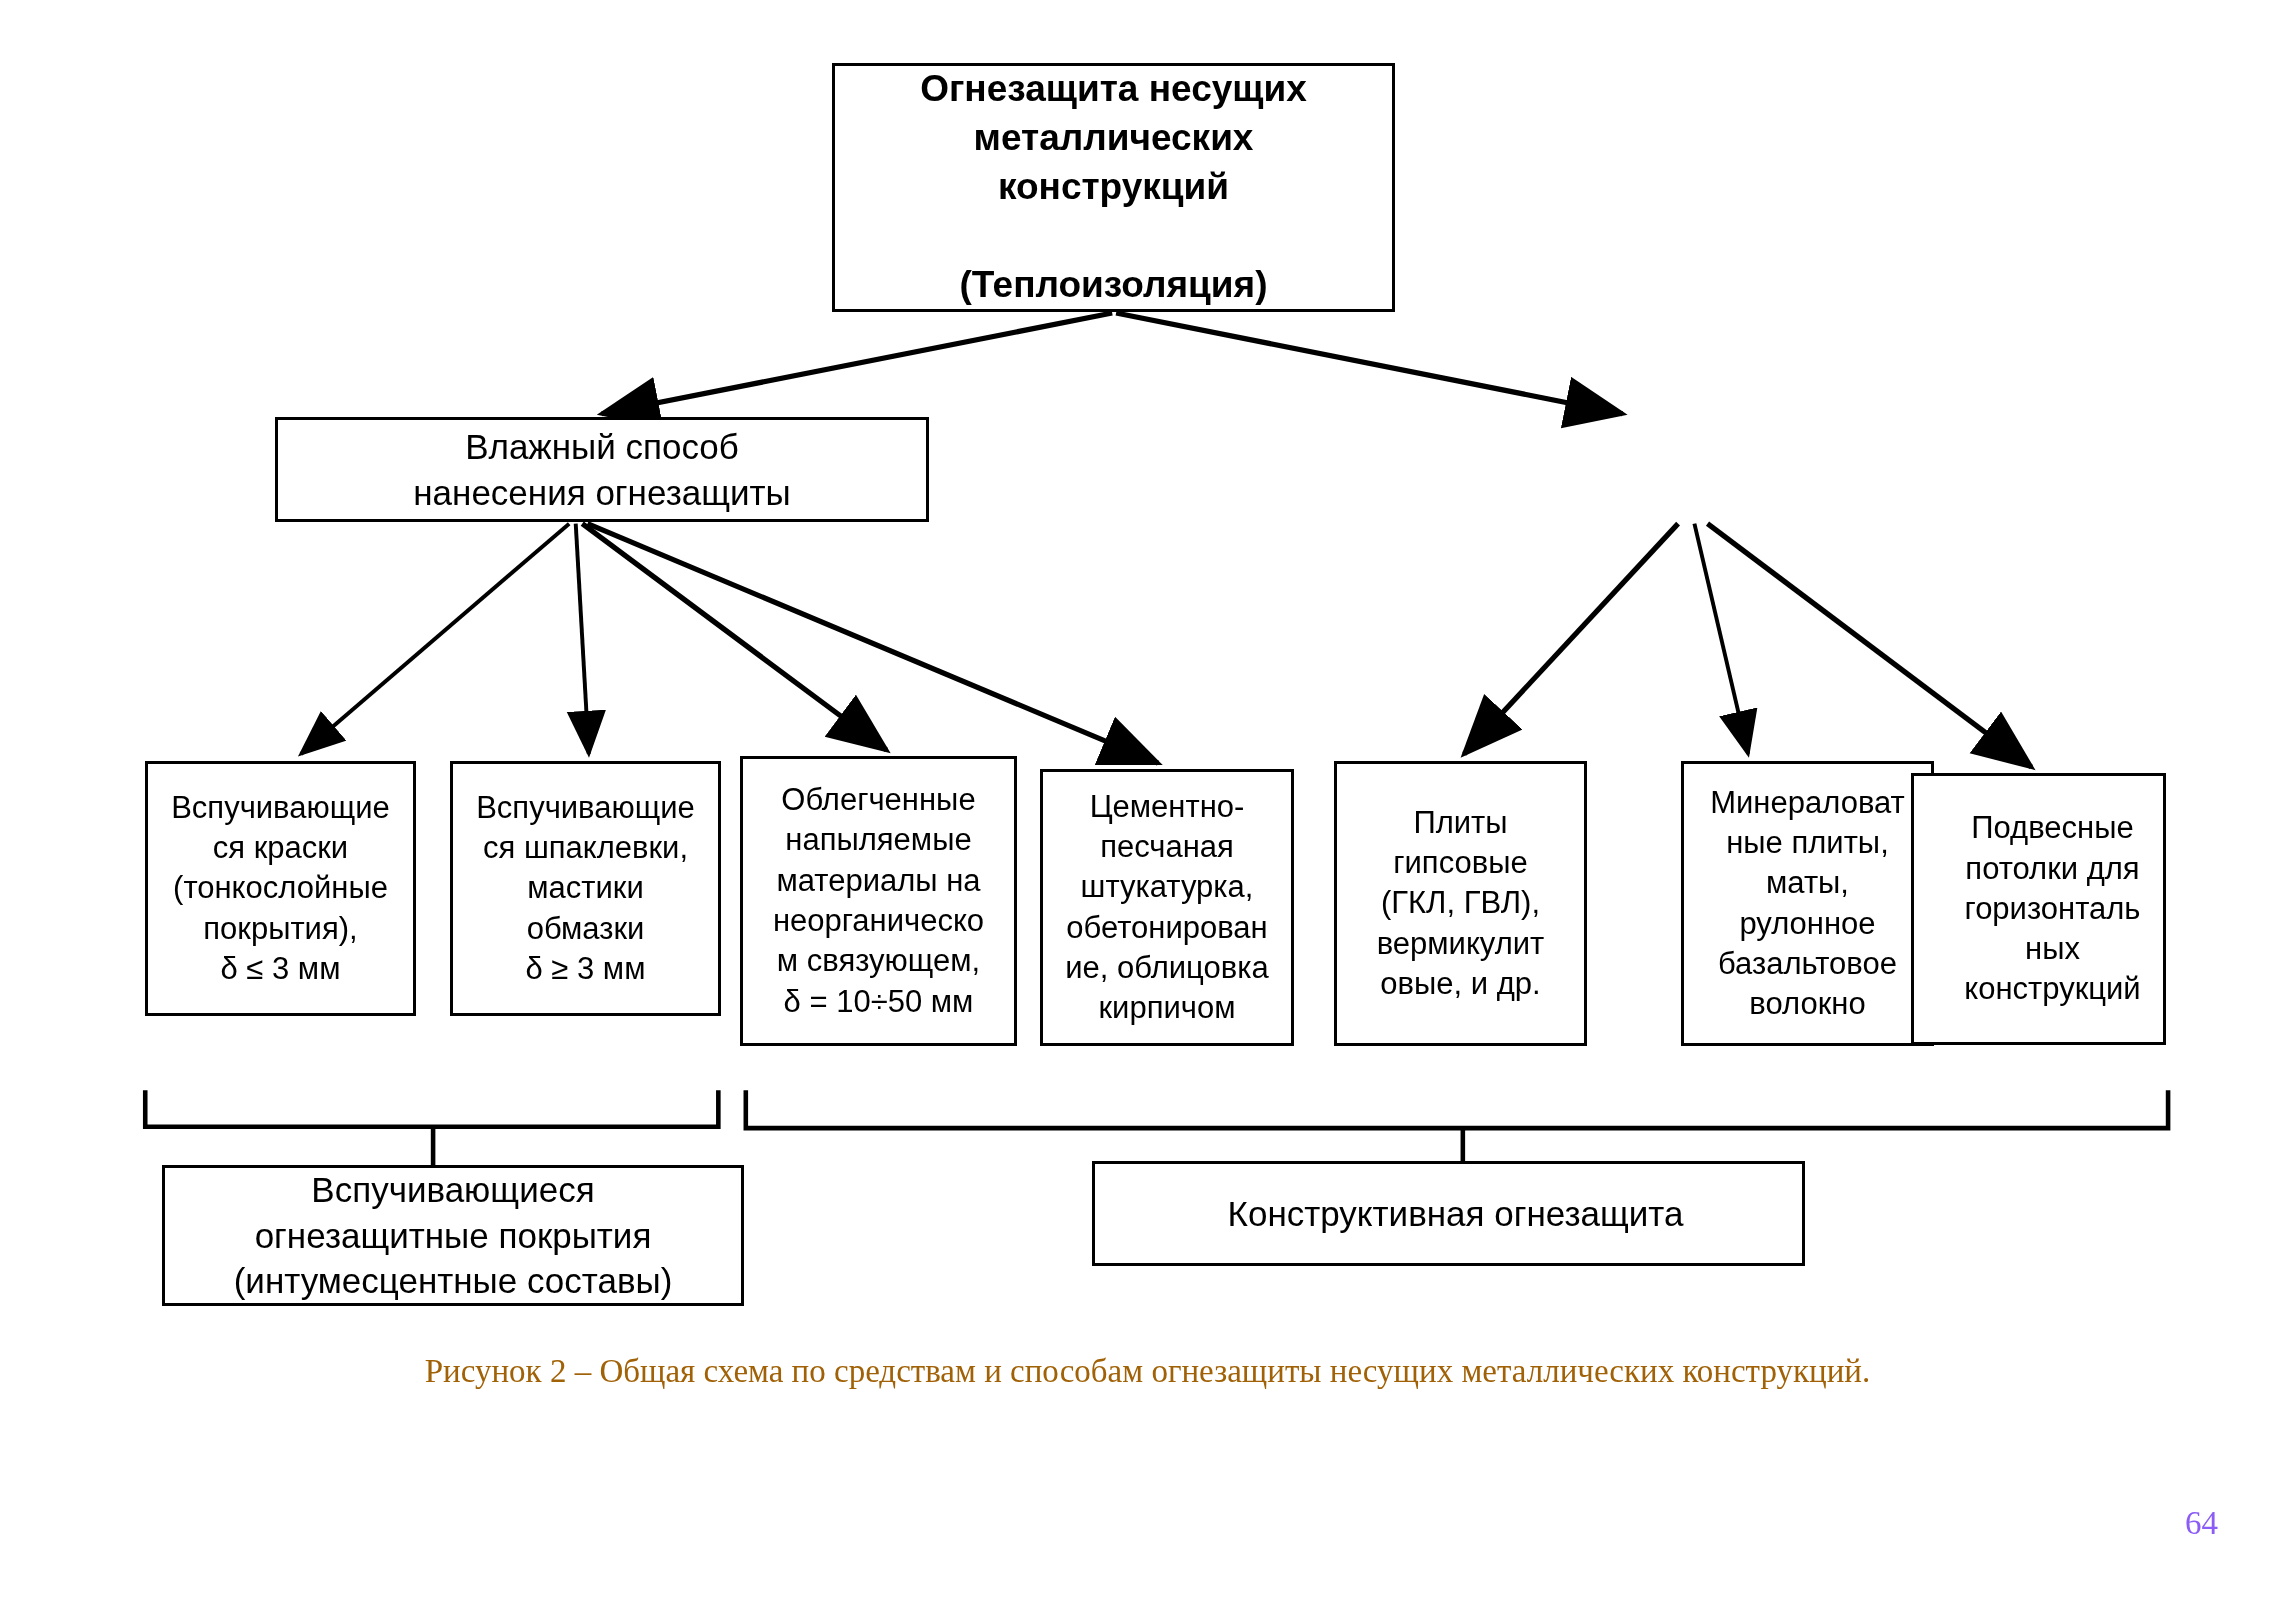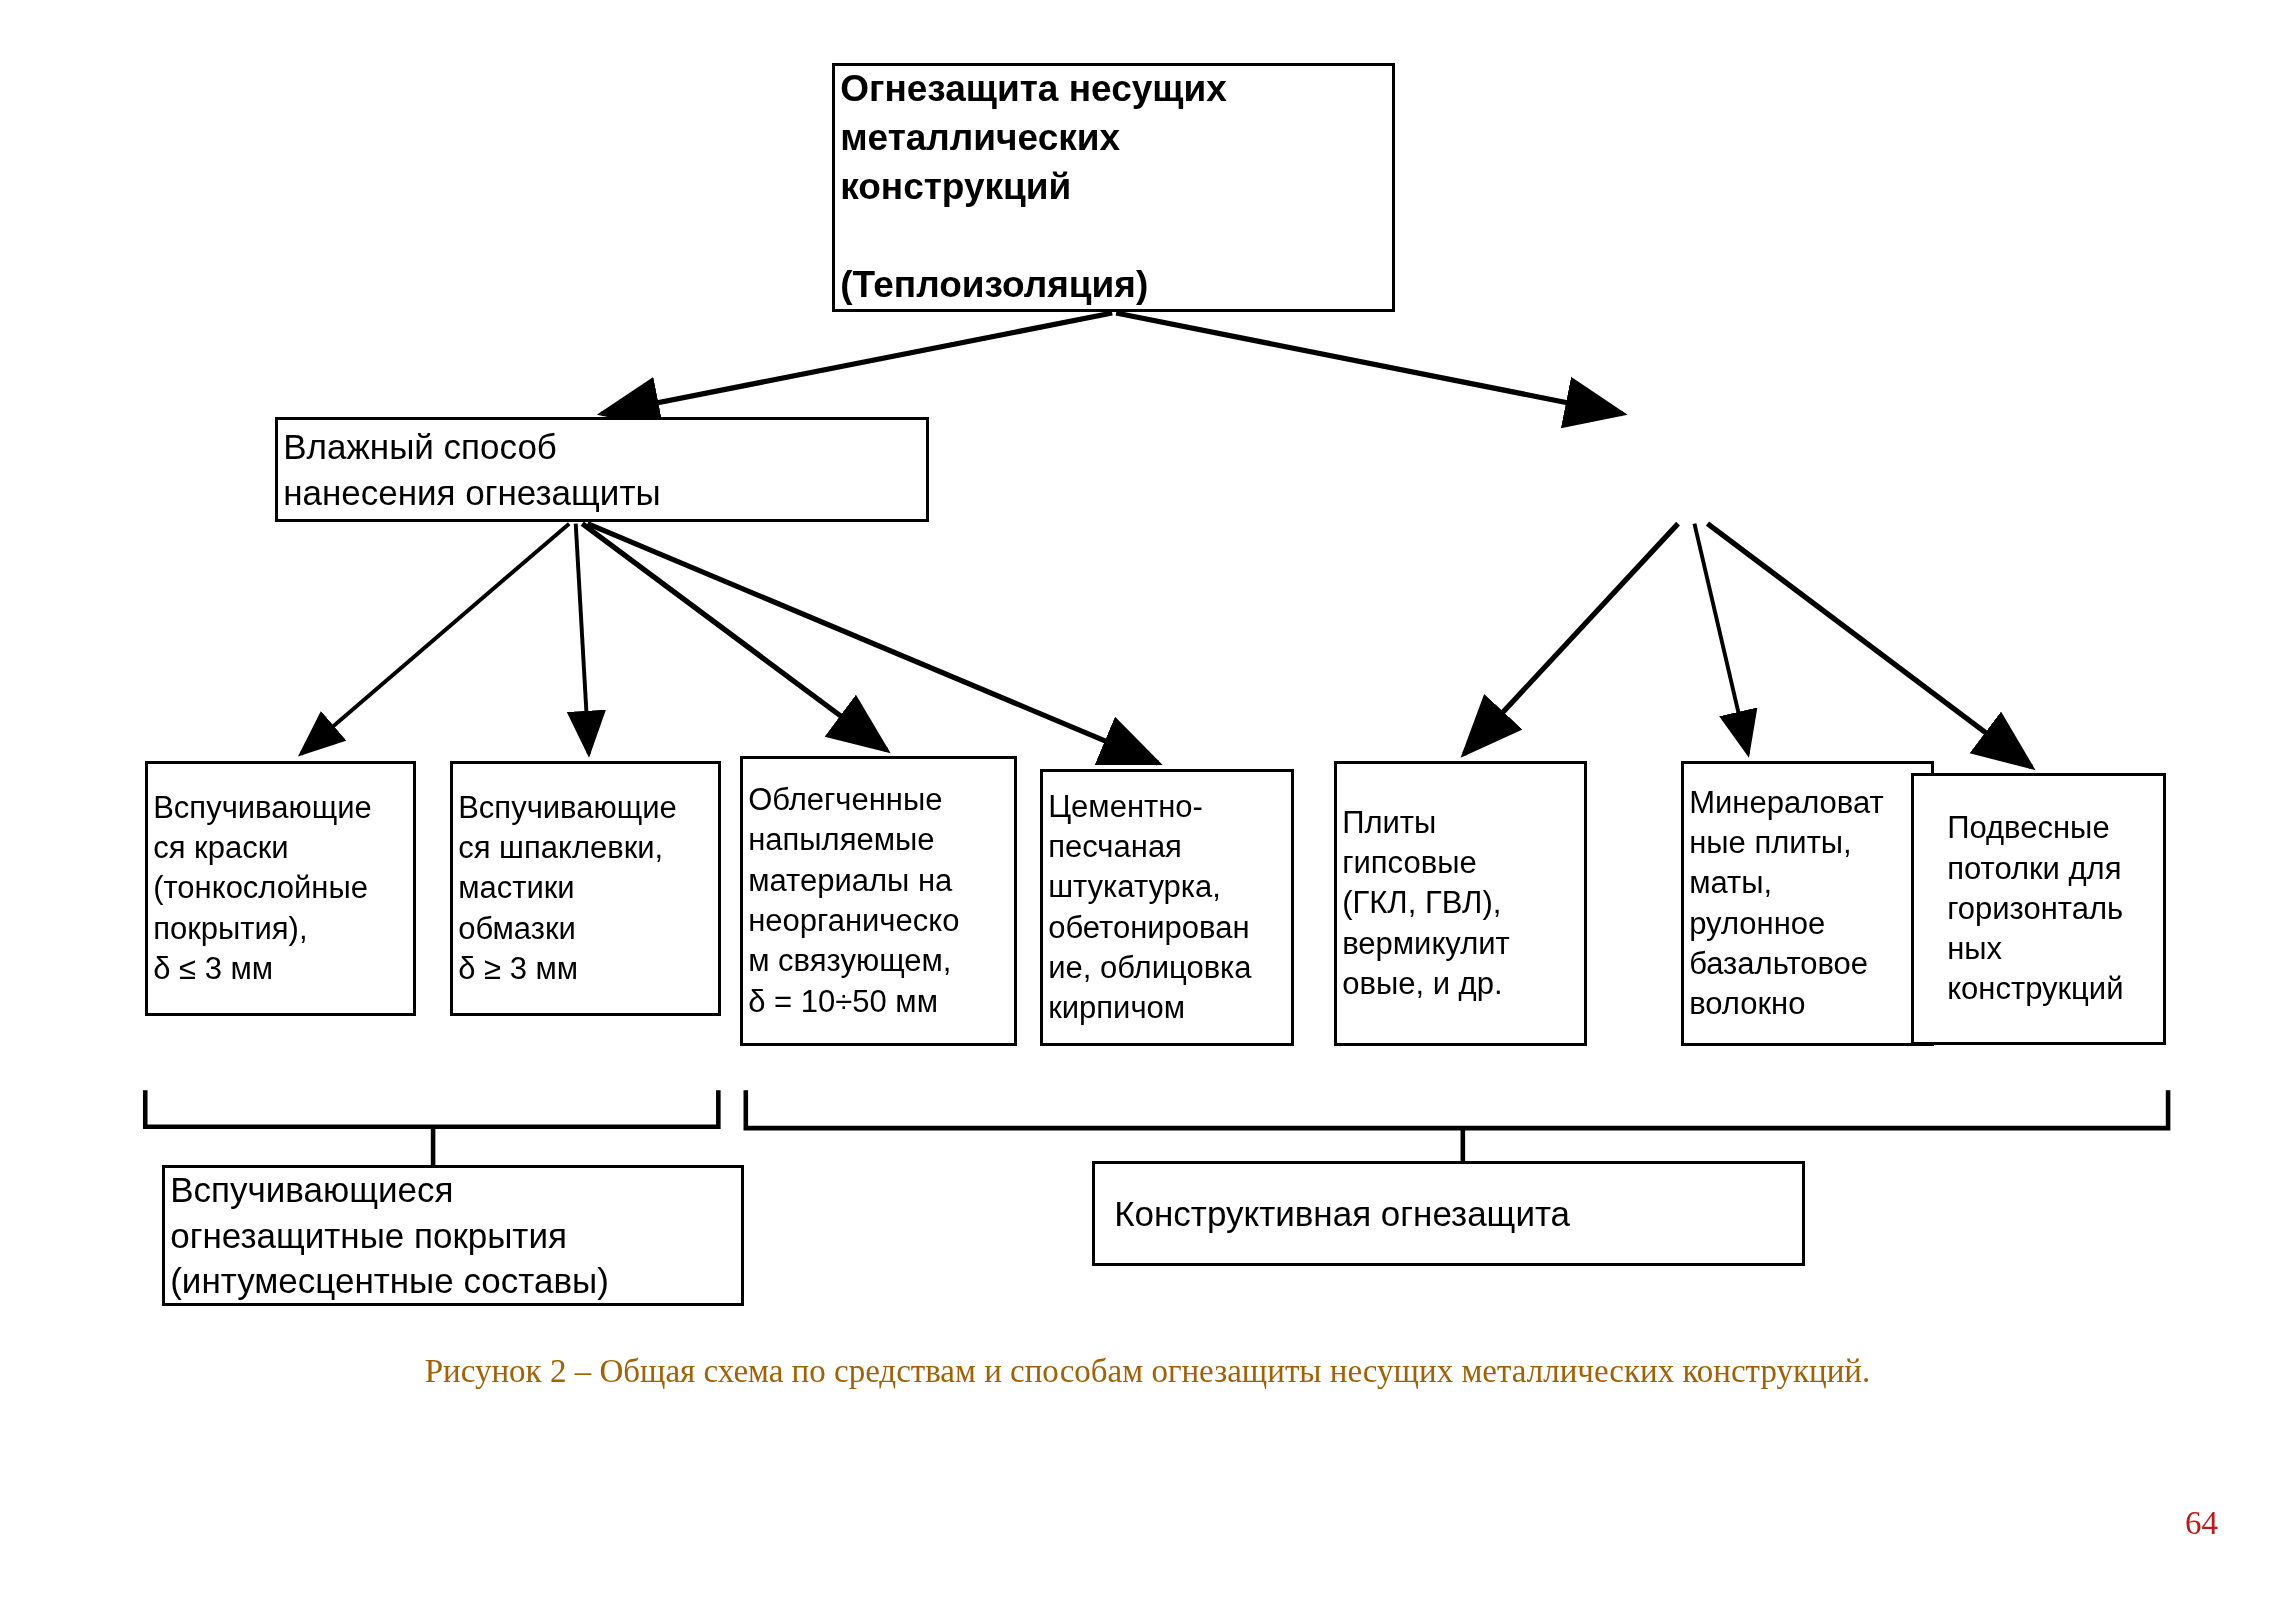--- a/index.html
+++ b/index.html
@@ -14,21 +14,21 @@
   svg#wires{position:absolute;left:0;top:0;width:2295px;height:1623px;pointer-events:none;}
 
   .box{
     position:absolute;
     box-sizing:border-box;
     border:3.3px solid #000;
     background:#fff;
     display:flex;
     align-items:center;
     justify-content:center;
-    text-align:left;
+    text-align:center;
     color:#000;
     line-height:1.30;
     z-index:3;
   }
   .box > span{display:block;width:100%;padding:0 5.2px;box-sizing:border-box;}
 
   
   #box-root{
     left:832px; top:63px; width:563px; height:249px;
     font-size:37px; font-weight:bold;
@@ -76,21 +76,21 @@
     font-size:33px;
     color:#a16207;
     z-index:3;
   }
   
   #page-number{
     position:absolute;
     right:77px; top:1505px;
     font-family:"Liberation Serif", serif;
     font-size:33px;
-    color:#b91c1c;
+    color:#8b5cf6;
     z-index:3;
     text-align:center;
   }
 </style>
 </head>
 <body>
 
 <div id="canvas">
 
   <svg id="wires" viewBox="0 0 3508 2480" xmlns="http://www.w3.org/2000/svg">

